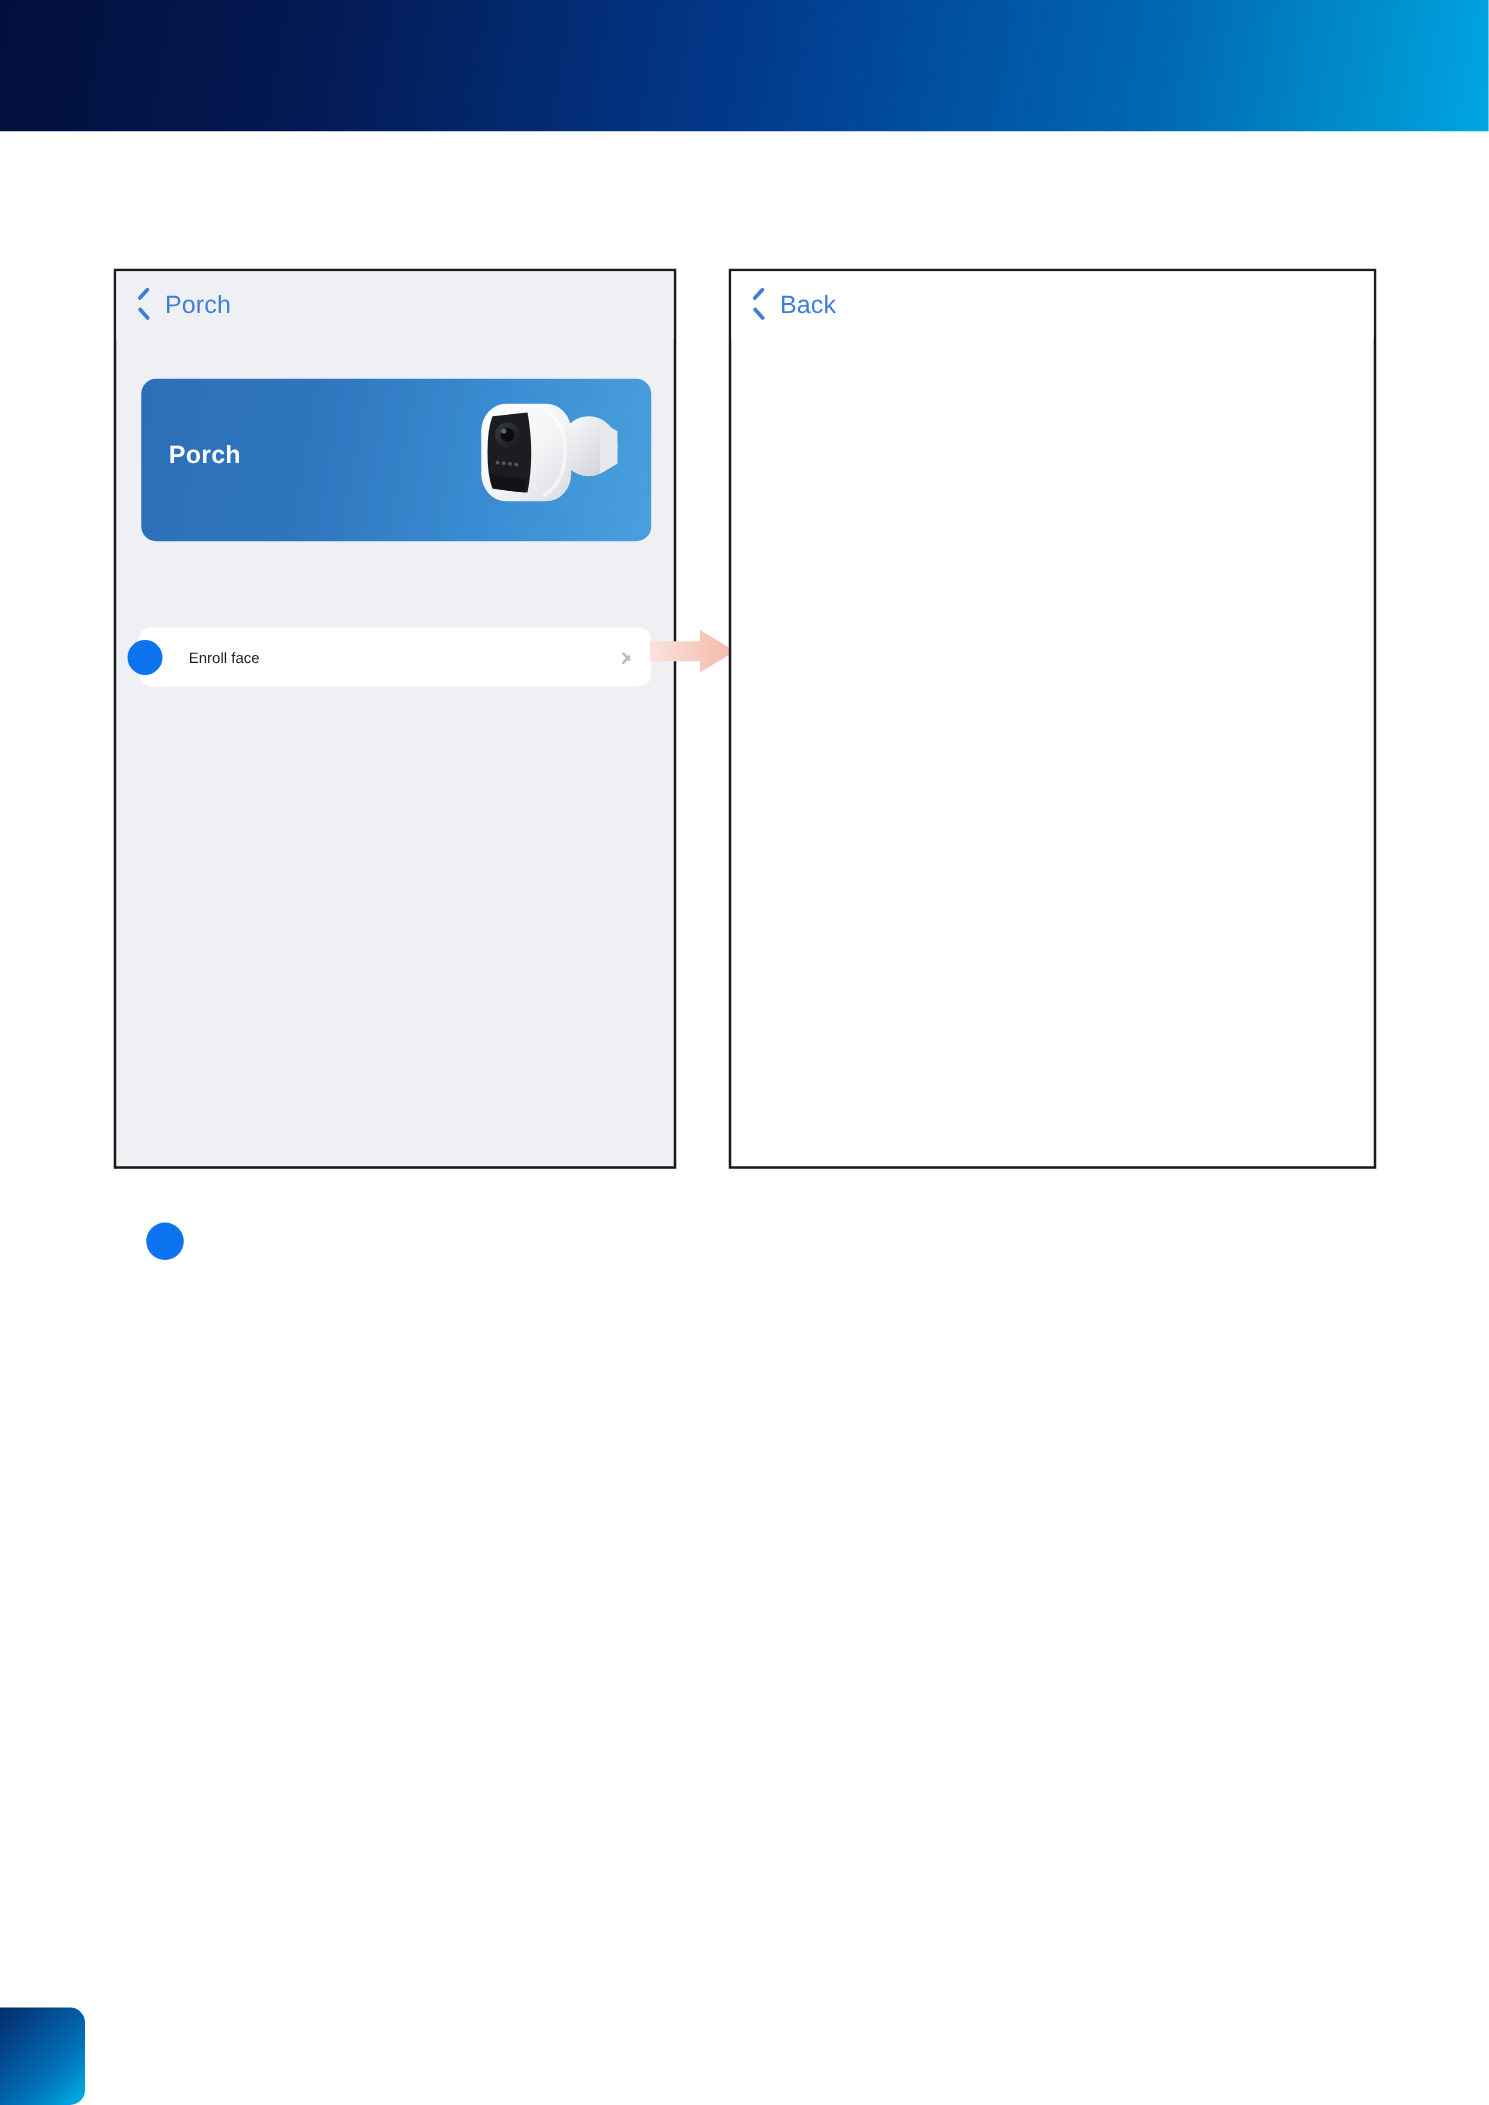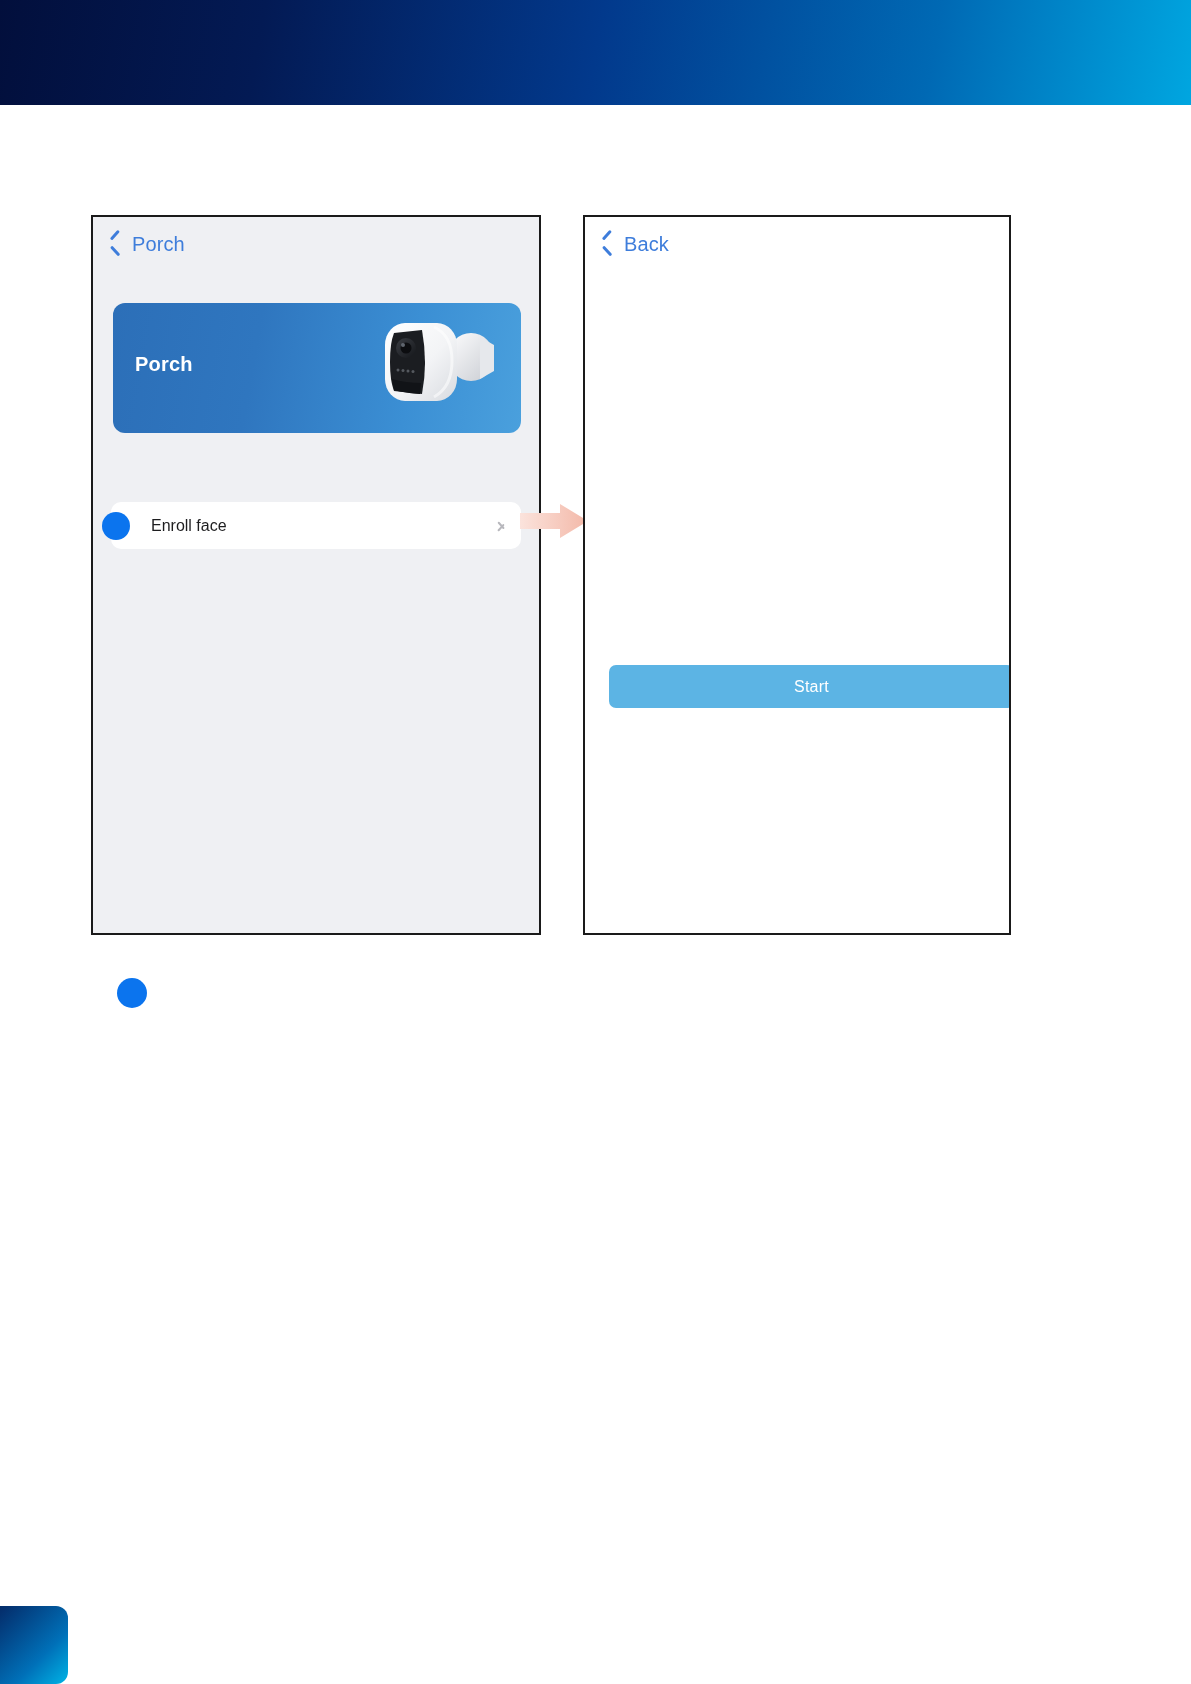--- a/index.html
+++ b/index.html
@@ -43,21 +43,21 @@
     border: 2px solid #1a1a1a;
     overflow: hidden;
   }
   .phone-left {
     left: 91px; top: 215px;
     width: 450px; height: 720px;
     background: #eff0f3;
   }
   .phone-right {
     left: 583px; top: 215px;
-    width: 428px; height: 720px;
+    width: 518px; height: 720px;
     background: #ffffff;
   }
 
   
   .navbar {
     position: absolute;
     left: 0; top: 0;
     width: 100%;
     height: 54px;
     display: flex;
@@ -134,21 +134,21 @@
   .row-bullet {
     position: absolute;
     left: -9px;
     top: 50%;
     transform: translateY(-50%);
     width: 28px; height: 28px;
     border-radius: 50%;
     background: #0b74ee;
   }
   .row-label {
-    font-size: 16px;
+    font-size: 12px;
     color: #1d1d1f;
     flex: 1 1 auto;
   }
   .row-chevron {
     width: 10px; height: 18px;
     position: relative;
     flex: 0 0 auto;
   }
   .row-chevron::before,
   .row-chevron::after {
@@ -287,21 +287,20 @@
   </div>
 
   <div class="phone phone-right">
 
     <div class="navbar nav-right">
       <span class="chev-back"></span>
       <span class="nav-title">Back</span>
     </div>
 
 
-    <button class="start-button">Start</button>
 
   </div>
 
   <span class="caption-bullet"></span>
 
   <div class="corner-tab"></div>
 
 </div>
 
 </body></html>

